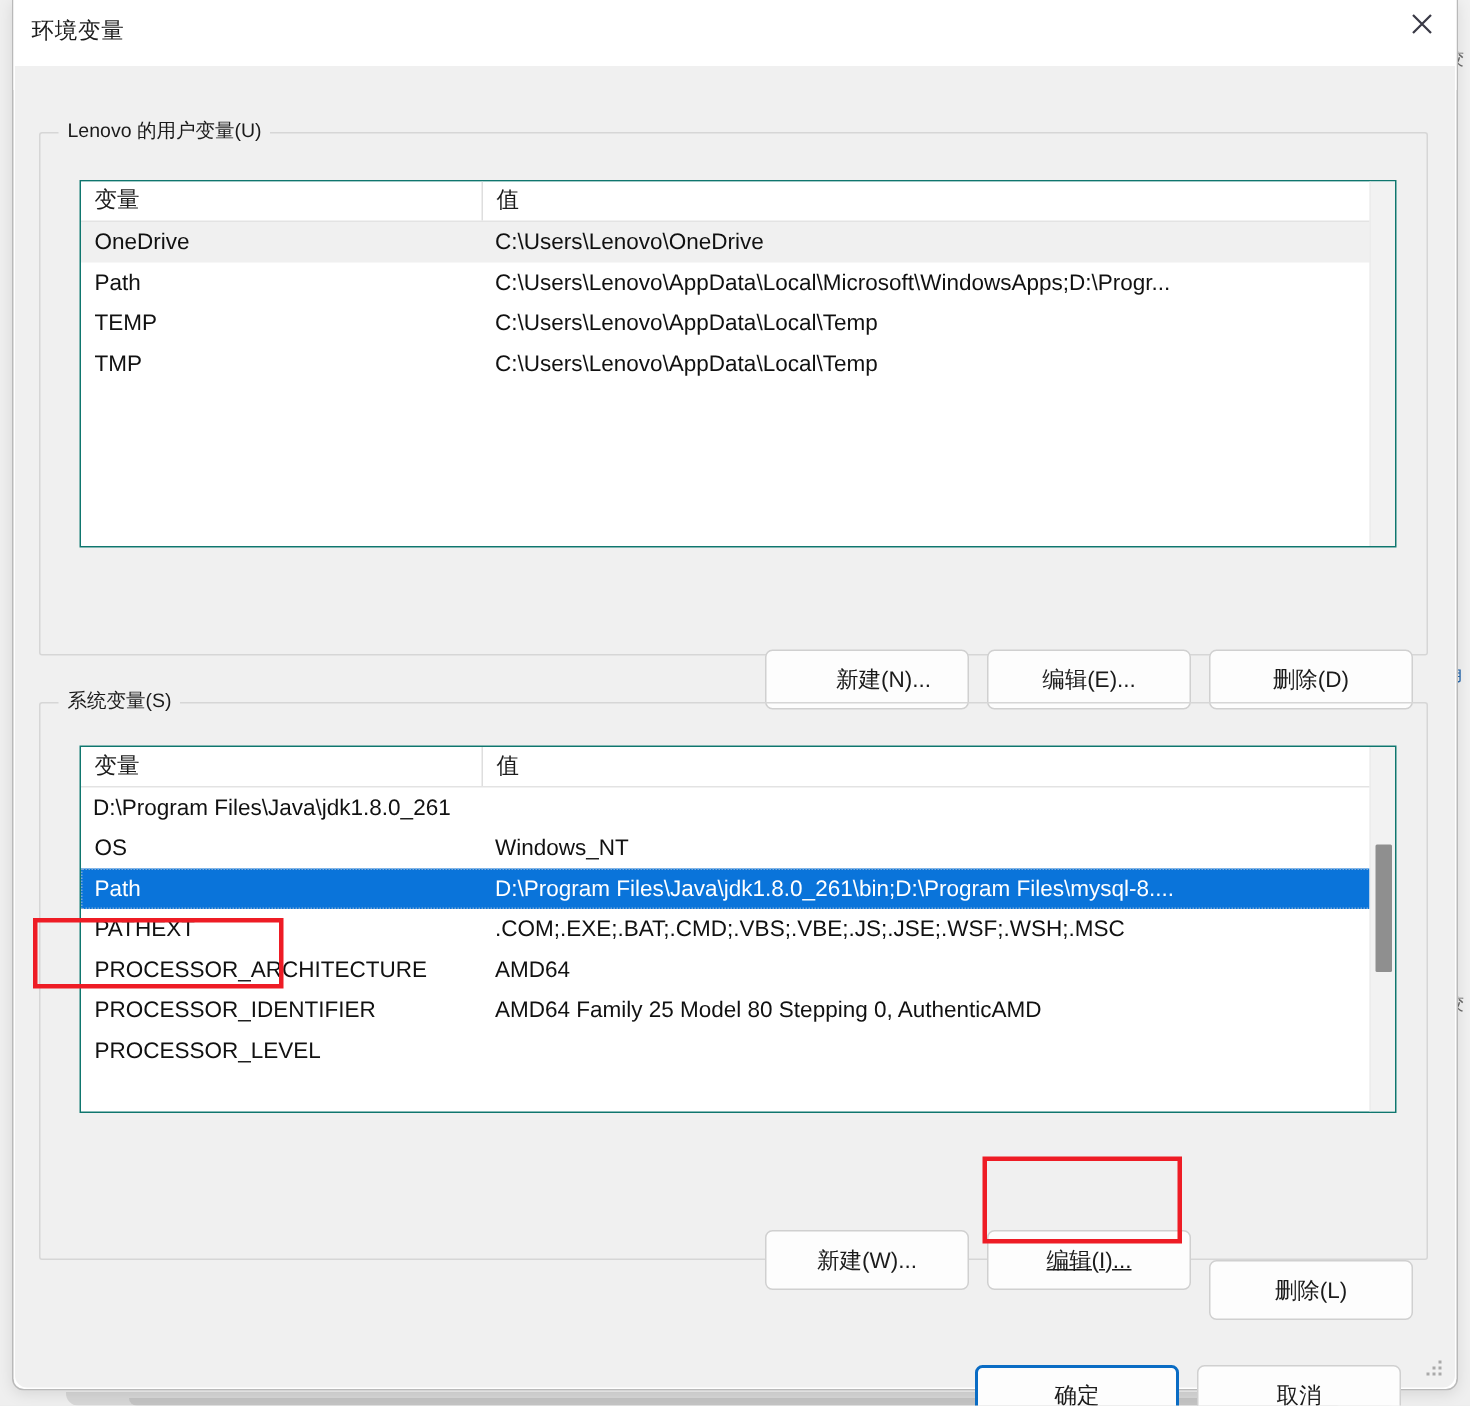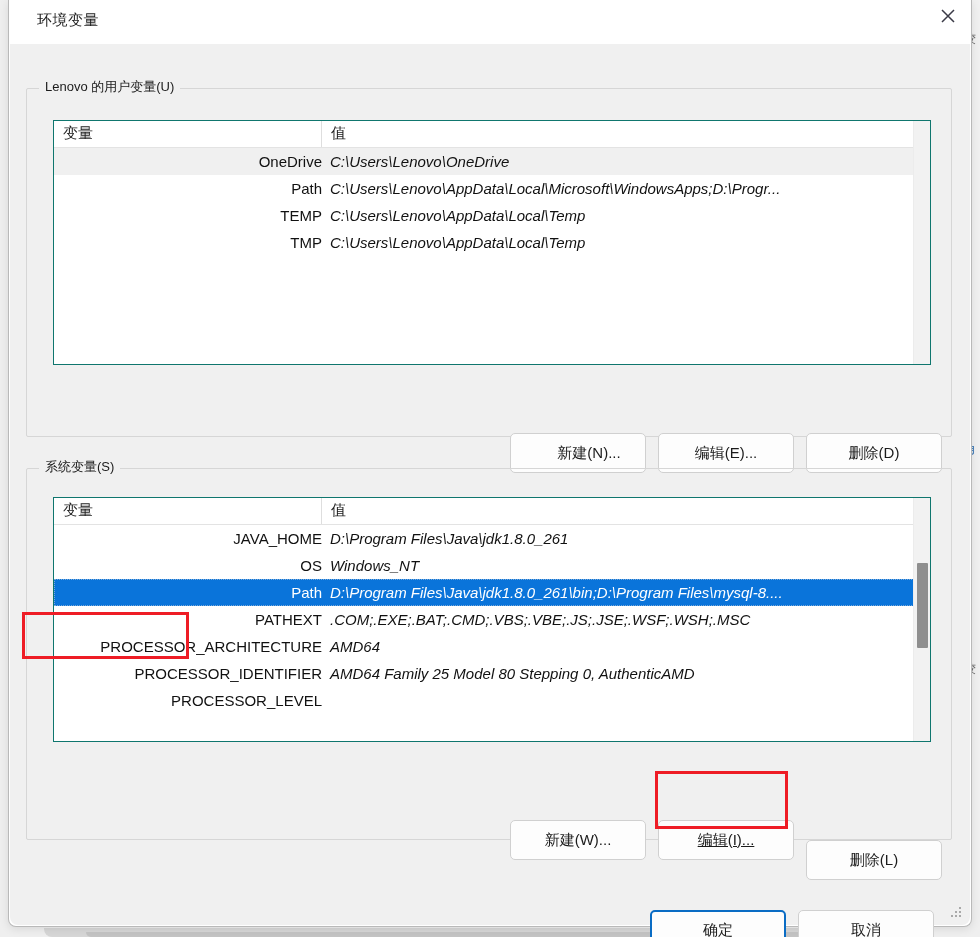--- a/index.html
+++ b/index.html
@@ -68,21 +68,20 @@
     border-top: none;
     border-radius: 0 0 8px 8px;
     box-sizing: border-box;
     box-shadow: 0 2px 10px rgba(0,0,0,0.10);
   }
   .titlebar {
     position: relative;
     height: 60px;
     background: #ffffff;
     border-radius: 0 0 0 0;
-    margin-left: 16px;
   }
   .title-text {
     position: absolute;
     left: 12px;
     top: 11px;
     font-size: 15px;
     color: #1b1b1b;
     letter-spacing: .5px;
   }
   .close-btn {
@@ -158,22 +157,22 @@
   .lb-rows { position: relative; }
   .lb-row {
     display: flex;
     height: 27px;
     align-items: center;
     font-size: 15px;
     color: #111;
     box-sizing: border-box;
     white-space: nowrap;
   }
-  .lb-row .c-name { width: 268px; padding-left: 9px; box-sizing: border-box; overflow:hidden;text-align:right; }
-  .lb-row .c-val  { flex: 1; padding-left: 8px; box-sizing: border-box; overflow: hidden; text-overflow: clip; font-style: italic; }
+  .lb-row .c-name { width: 268px; padding-left: 9px; box-sizing: border-box; overflow:hidden; }
+  .lb-row .c-val  { flex: 1; padding-left: 8px; box-sizing: border-box; overflow: hidden; text-overflow: clip; }
   .lb-row.alt { background: #f0f0f0; }
   .lb-row.selected {
     background: #0a74da;
     color: #ffffff;
     outline: 1px dotted #7aa9d8;
     outline-offset: -1px;
   }
 
   
   .vscroll {
@@ -314,21 +313,20 @@
     <div class="group group-sys">
       <div class="group-label">系统变量(S)</div>
 
       <div class="listbox list-sys">
         <div class="lb-header">
           <div class="th th-name">变量</div>
           <div class="th th-val">值</div>
         </div>
         <div class="lb-rows">
           <div class="lb-row">
-            <div class="c-name">JAVA_HOME</div>
             <div class="c-val">D:\Program Files\Java\jdk1.8.0_261</div>
           </div>
           <div class="lb-row">
             <div class="c-name">OS</div>
             <div class="c-val">Windows_NT</div>
           </div>
           <div class="lb-row selected">
             <div class="c-name">Path</div>
             <div class="c-val">D:\Program Files\Java\jdk1.8.0_261\bin;D:\Program Files\mysql-8....</div>
           </div>

